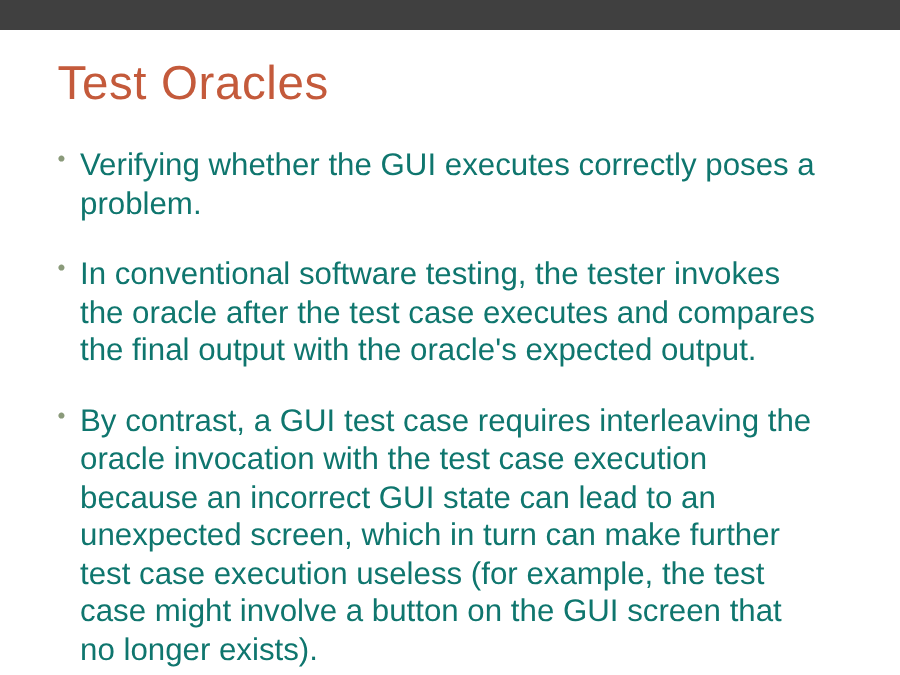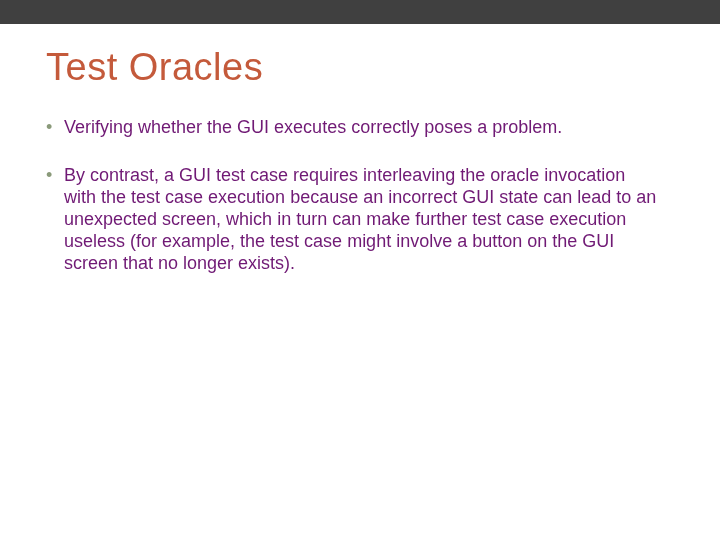--- a/index.html
+++ b/index.html
@@ -24,38 +24,39 @@
     margin-bottom: 28px;
     letter-spacing: 0.5px;
   }
   ul.bullets {
     list-style: none;
   }
   ul.bullets > li {
     position: relative;
     padding-left: 18px;
     margin-bottom: 26px;
-    font-size: 18px;
+    font-size: 25px;
     line-height: 1.22;
-    color: #701a75;
+    color: #0f766e;
   }
   ul.bullets > li::before {
     content: "•";
     position: absolute;
     left: 0;
     top: 0;
     color: #8a9a7a;
     font-size: 18px;
     line-height: 1.22;
   }
 </style>
 </head>
 <body>
 
 <div class="top-bar"></div>
 
 <div class="slide">
   <h1 class="title">Test Oracles</h1>
   <ul class="bullets">
     <li>Verifying whether the GUI executes correctly poses a problem.</li>
+    <li>In conventional software testing, the tester invokes the oracle after the test case executes and compares the final output with the oracle's expected output.</li>
     <li>By contrast, a GUI test case requires interleaving the oracle invocation with the test case execution because an incorrect GUI state can lead to an unexpected screen, which in turn can make further test case execution useless (for example, the test case might involve a button on the GUI screen that no longer exists).</li>
   </ul>
 </div>
 
 </body></html>

